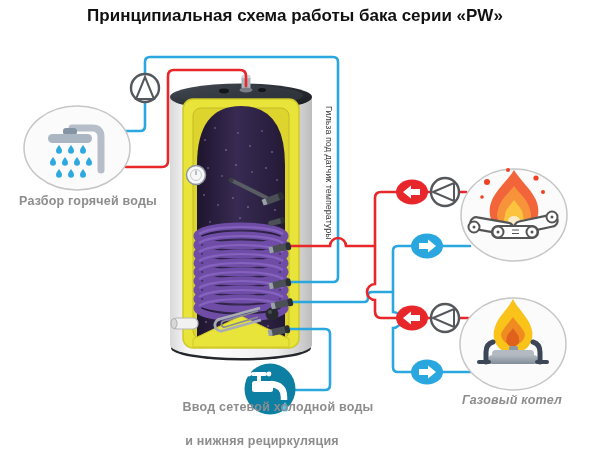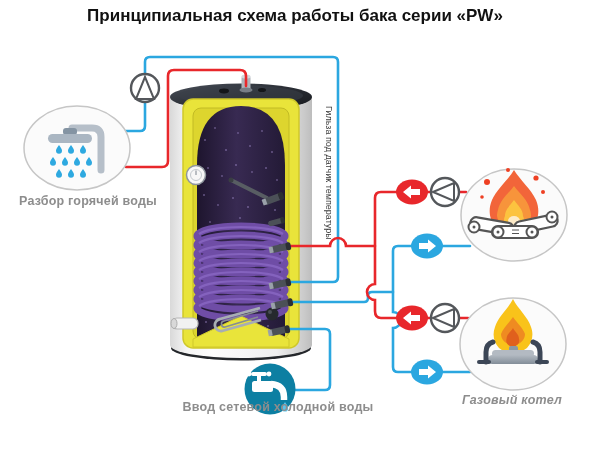--- a/index.html
+++ b/index.html
@@ -308,14 +308,15 @@
       <path d="M285,402 c1.8,2.8 3.2,4.3 3.2,6.2 a3.2,3.4 0 1 1 -6.4,0 c0,-1.9 1.4,-3.4 3.2,-6.2" fill="#5bc6ee"></path>
     </g>
   </g>
 </svg>
 
 <div id="title">Принципиальная схема работы бака серии «PW»</div>
 <div class="lbl" style="left:88px;top:194px;text-align:right;">Разбор горячей воды</div>
 <div id="vtext">Гильза под датчик температуры</div>
 <div class="lbl" style="left:512px;top:393px;font-style:italic;">Газовый котел</div>
 <div class="lbl" style="left:262px;top:400px;margin-left:16px;">Ввод сетевой холодной воды</div>
+<div class="lbl" style="left:262px;top:434px;">и нижняя рециркуляция</div>
 
 </div>
 
 </body></html>

